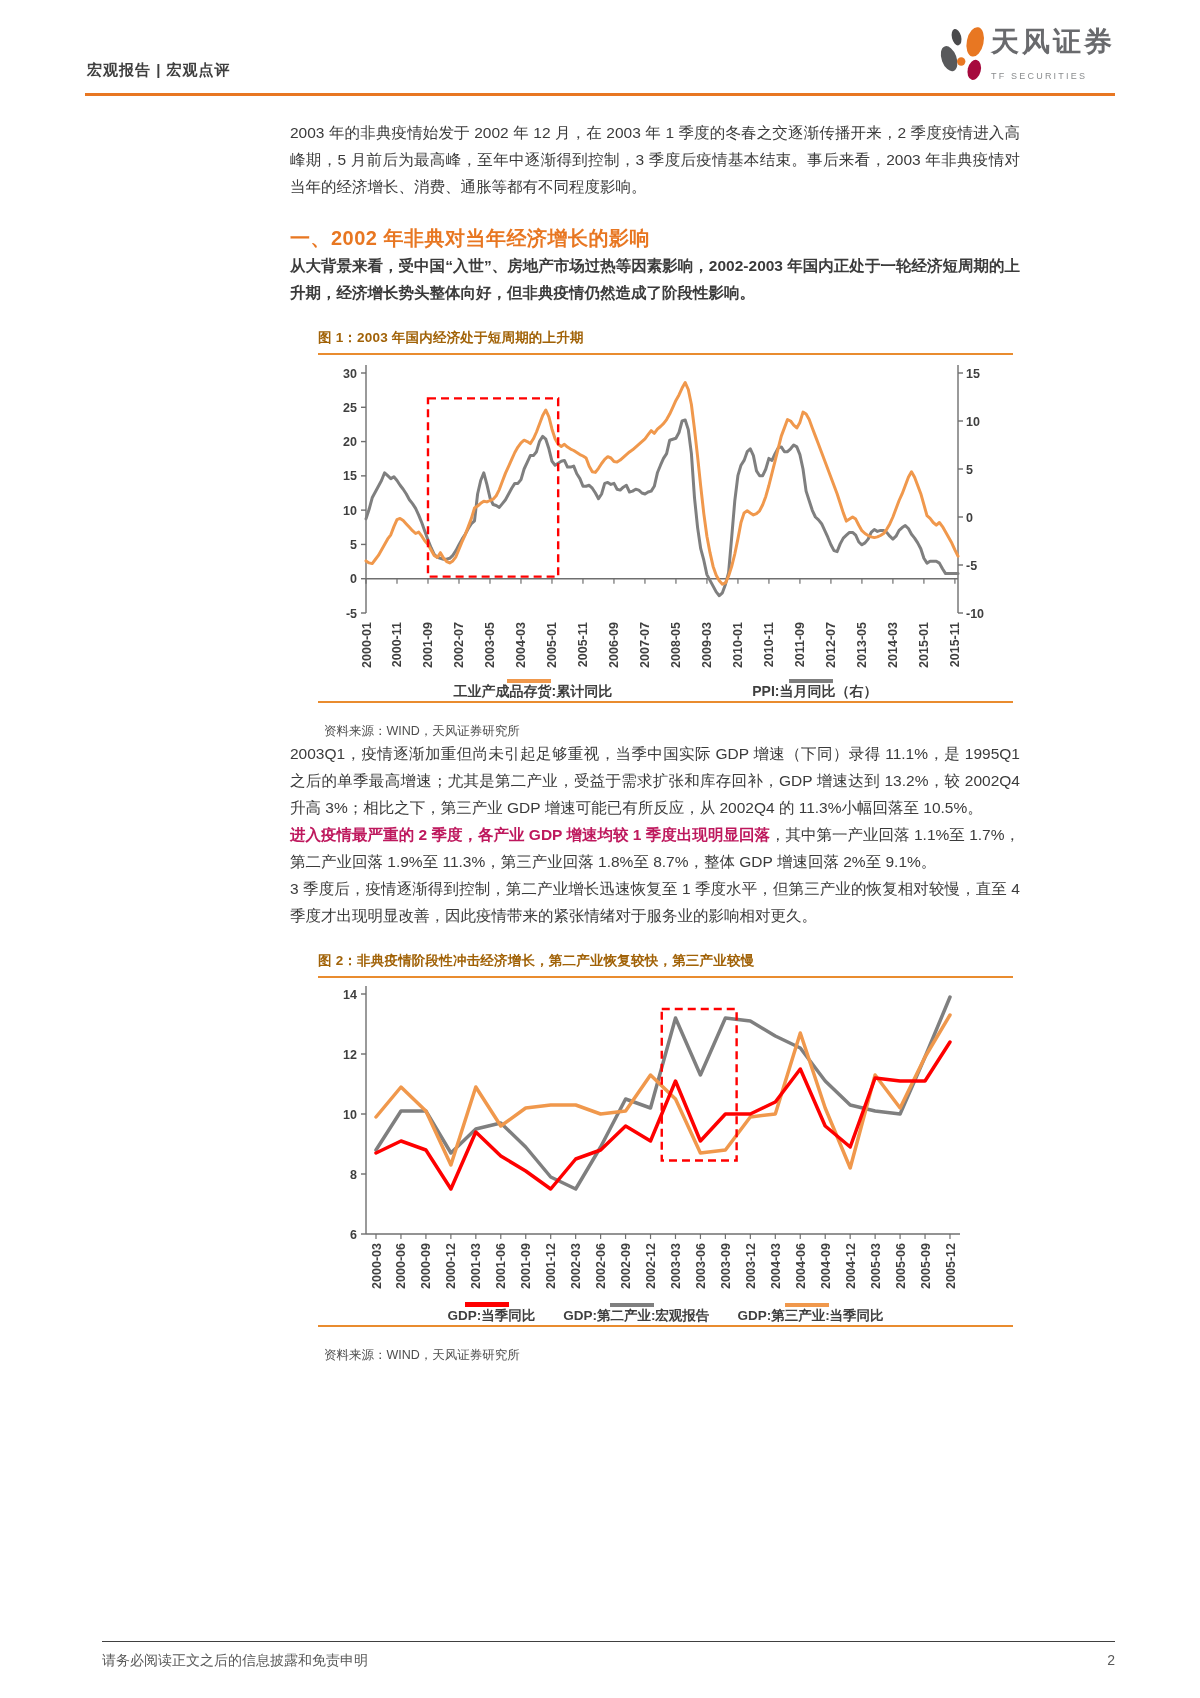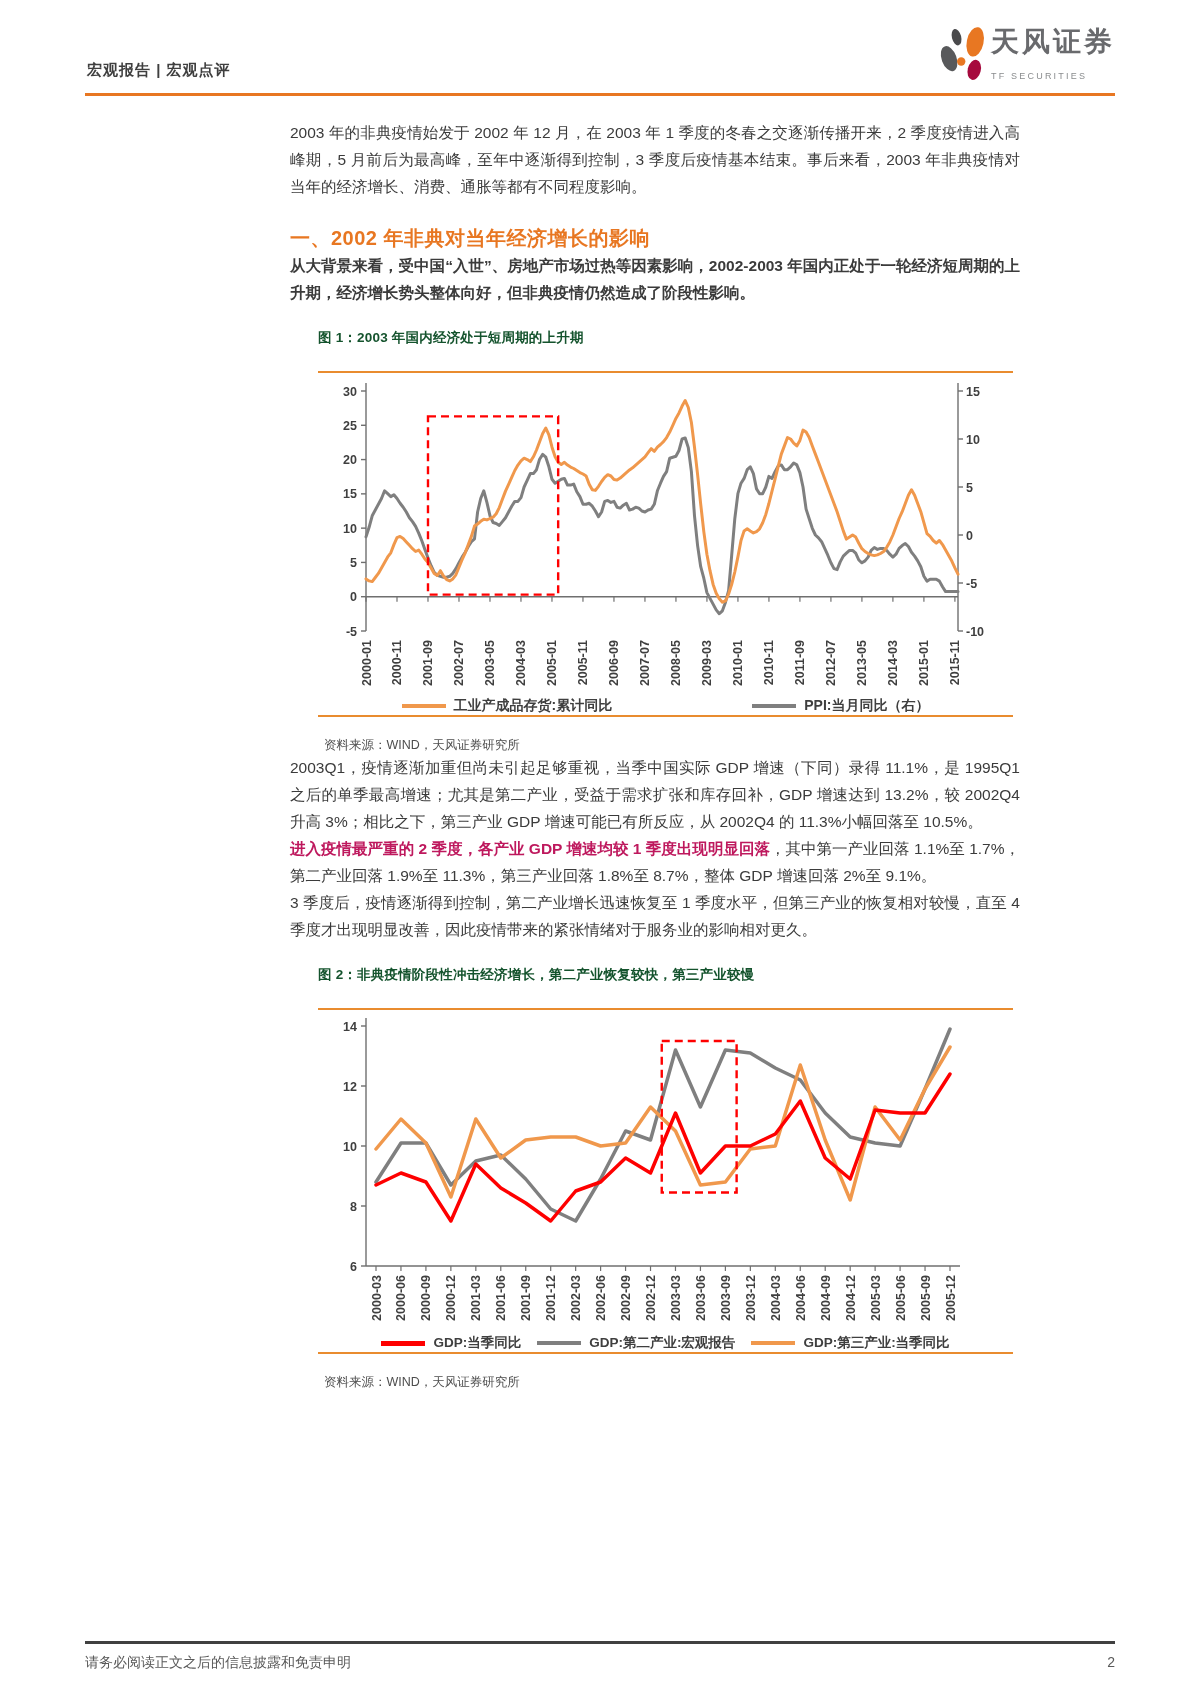--- a/index.html
+++ b/index.html
@@ -17,38 +17,38 @@
   
   .content{position:absolute;left:290px;width:730px;top:119px;}
   p.body{font-size:15.5px;line-height:27px;text-align:justify;margin:0;color:#3b3b3b;}
   p.body b{color:#be185d;}
   .mt1{margin-top:23px;}
   h2.sec{font-size:20px;font-weight:700;color:#E87722;margin:25px 0 0 0;letter-spacing:0.5px;}
   .bold-par{font-weight:700;color:#333333;}
 
   
   .figure{margin-left:28px;width:695px;margin-top:23px;}
-  .fig-title{font-size:13.5px;font-weight:700;color:#14532d;padding-bottom:24px;letter-spacing:0.2px;}
+  .fig-title{font-size:13.5px;font-weight:700;color:#a16207;padding-bottom:6px;letter-spacing:0.2px;}
   .fig-rule{height:2px;background:#E98C2F;}
   .chart-svg{display:block;margin-top:4px;}
   .legend{display:flex;justify-content:center;align-items:center;margin-top:0px;}
-  .legend-item{display:flex;align-items:center;font-weight:700;color:#3f3f3f;}
+  .legend-item{display:flex;align-items:center;font-weight:700;color:#3f3f3f;flex-direction:column;}
   .lg1 .legend-item{font-size:14px;}
   .lg2 .legend-item{font-size:13.5px;}
   .lg1{gap:140px;}
-  .lg2{gap:16px;}
+  .lg2{gap:28px;}
   .sw{display:inline-block;width:44px;height:4px;margin-right:8px;}
   .sw.red{height:5px;}
   .source{font-size:12.5px;color:#4d4d4d;padding:20px 0 0 6px;}
 
   
   .axlbl{font-family:"Liberation Sans","DejaVu Sans",sans-serif;font-size:12.5px;font-weight:700;fill:#3f3f3f;}
 
   
-  .footer{position:absolute;left:85px;right:85px;top:1641px;border-top:3px solid #404040;
+  .footer{position:absolute;left:102px;right:85px;top:1641px;border-top:1px solid #404040;
           display:flex;justify-content:space-between;padding-top:10px;font-size:14px;color:#595959;}
 </style>
 </head>
 <body>
 
 <div class="page">
 
   <div class="header">
     <div class="header-cat">宏观报告 | 宏观点评</div>
     <div class="logo">

